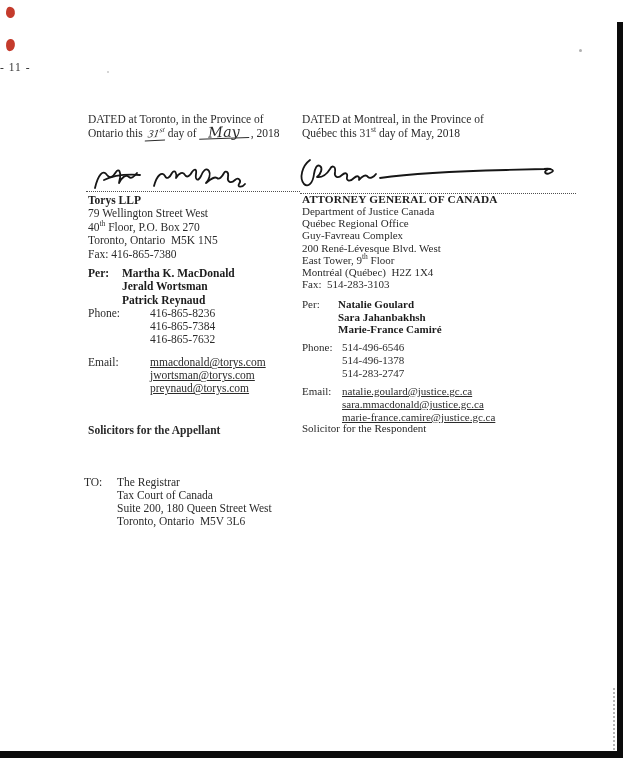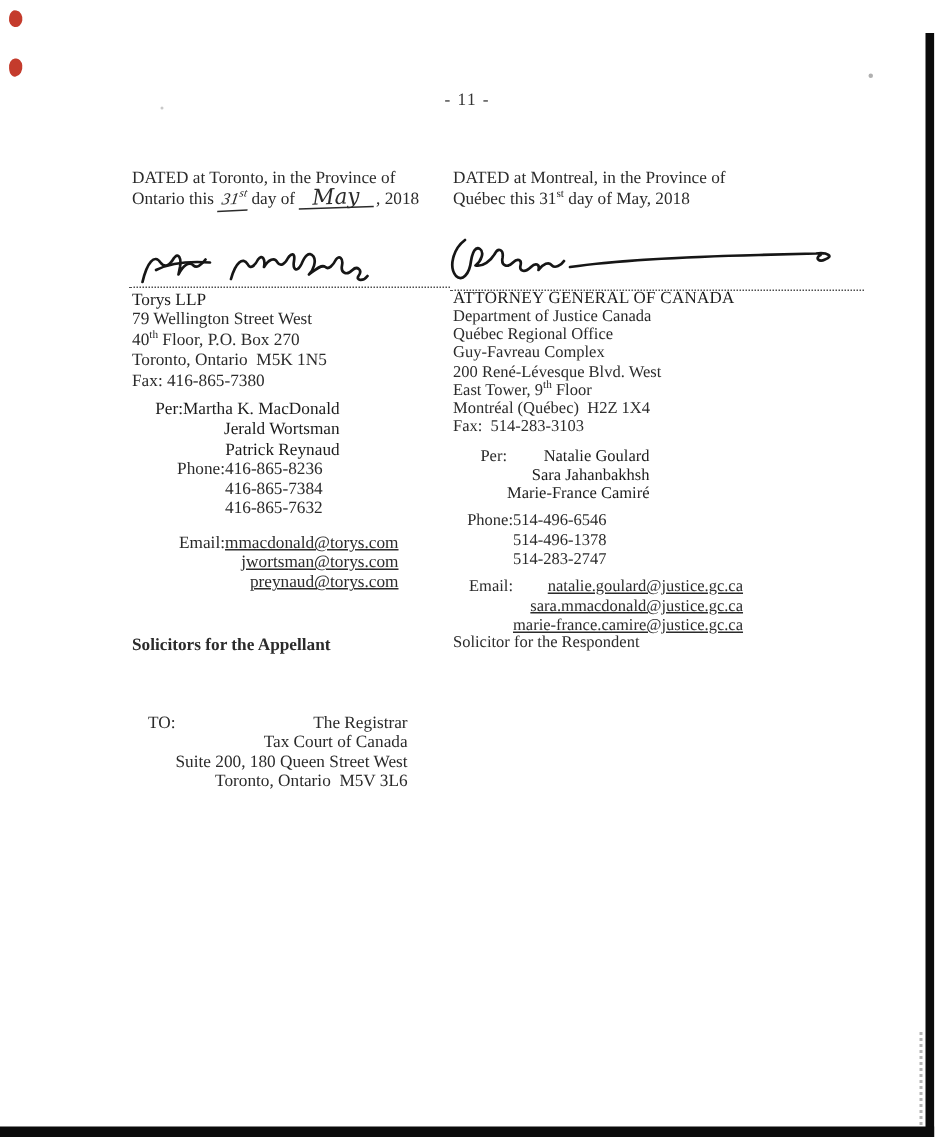--- a/index.html
+++ b/index.html
@@ -6,46 +6,46 @@
   .page{
     position:relative;
     width:623px;height:758px;
     background:#ffffff;
     overflow:hidden;
     font-family:"Liberation Serif","DejaVu Serif",serif;
     color:#2b2b2b;
   }
   .abs{position:absolute;}
   .line{white-space:pre-wrap;}
-  .b{font-weight:normal;color:#1c1c1c;}
+  .b{font-weight:bold;color:#1c1c1c;}
   sup.sp{font-size:7.5px;vertical-align:super;line-height:0;}
 
   
-  .pagenum{left:0;top:61px;width:623px;text-align:center;font-size:11.5px;letter-spacing:1px;color:#333;}
+  .pagenum{left:0;top:61px;width:623px;font-size:11.5px;letter-spacing:1px;color:#333;}
 
   
   .dated-l{left:88px;top:112px;width:222px;font-size:11.5px;line-height:14.3px;}
   .dated-r{left:302px;top:112px;width:232px;font-size:11.5px;line-height:14.3px;}
   .hand-day{display:inline-block;border-bottom:1.2px solid #2b2b2b;font-style:italic;
             padding:0 2px;margin:0 2px 0 3px;transform:skewX(-12deg) rotate(-3deg);font-size:11px;}
   .hand-month{display:inline-block;min-width:50px;border-bottom:1px solid #2b2b2b;text-align:center;
             font-style:italic;font-size:14.5px;line-height:11px;transform:rotate(-2deg);margin:0 2px;
             font-family:"DejaVu Serif",serif;}
 
   
   .sig{fill:none;stroke:#161616;stroke-width:1.8;stroke-linecap:round;stroke-linejoin:round;}
   .sigline{height:0;border-bottom:1.5px dotted #4f4f4f;}
 
   
   .firm-l{left:88px;top:194px;font-size:11.5px;line-height:13.4px;}
   .firm-r{left:302px;top:193px;font-size:11px;line-height:12.15px;}
   .firm-r .fname{font-size:11.3px;letter-spacing:0.2px;}
 
   
-  .row{display:flex;align-items:flex-start;text-align:right;}
+  .row{display:flex;align-items:flex-start;}
   .lab{flex:0 0 auto;}
   .per-l{left:88px;top:267px;font-size:11.5px;line-height:13.4px;}
   .per-l .lab{width:34px;}
   .per-r{left:302px;top:298px;font-size:11px;line-height:12.5px;}
   .per-r .lab{width:36px;}
   .phone-l{left:88px;top:307px;font-size:11.5px;line-height:13.2px;}
   .phone-l .lab{width:62px;}
   .email-l{left:88px;top:356px;font-size:11.5px;line-height:13.2px;}
   .email-l .lab{width:62px;}
   .phone-r{left:302px;top:341px;font-size:11px;line-height:13px;}

